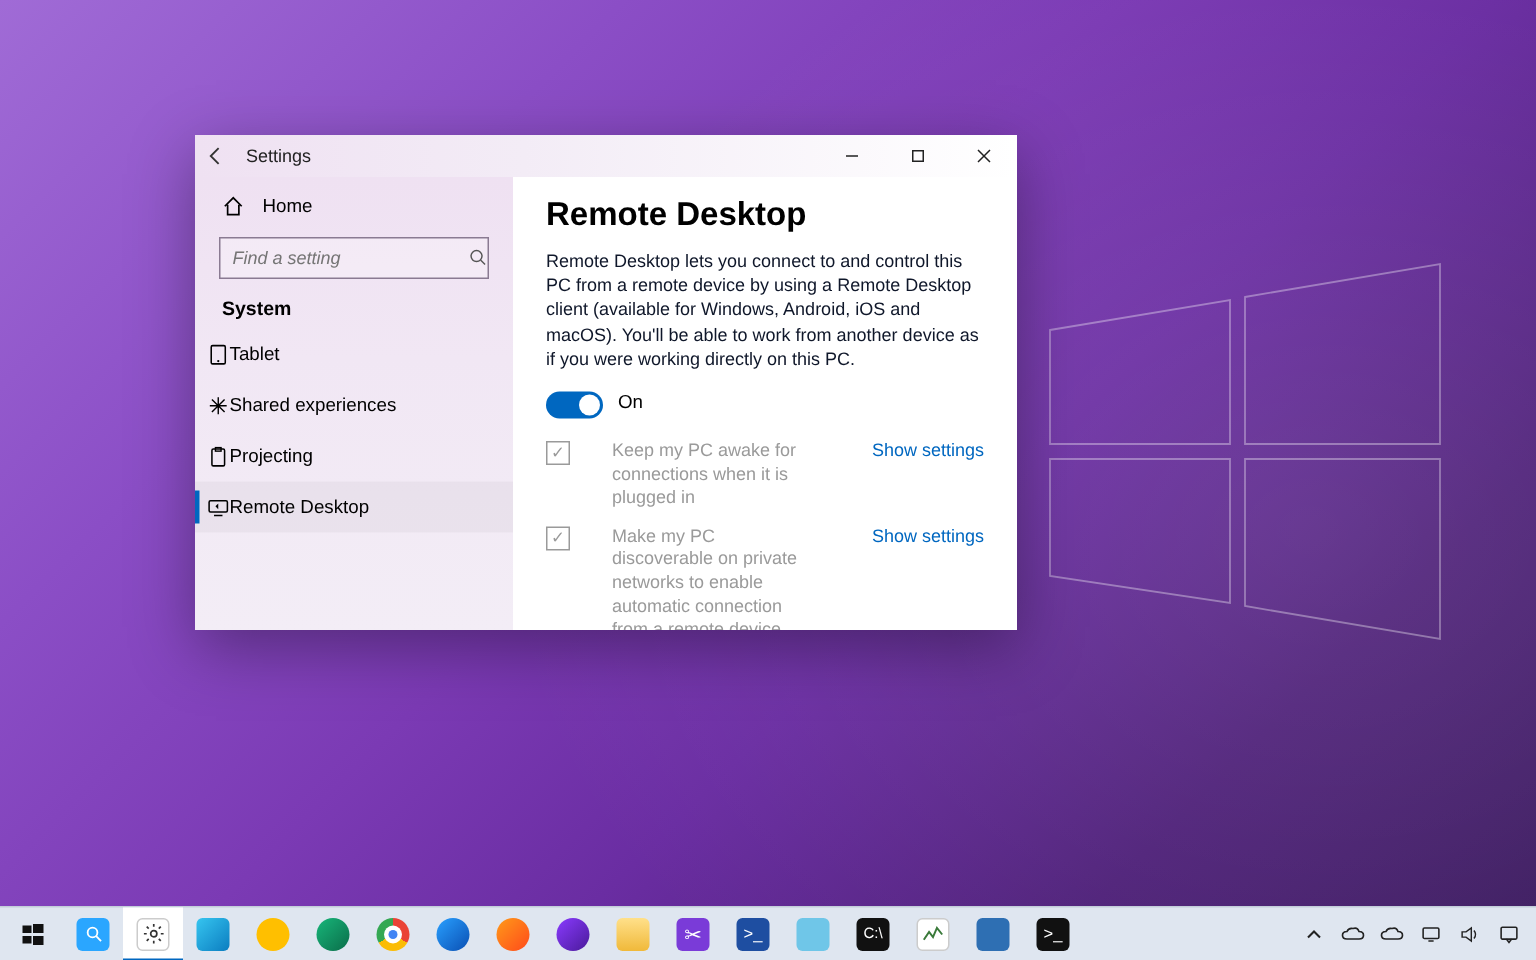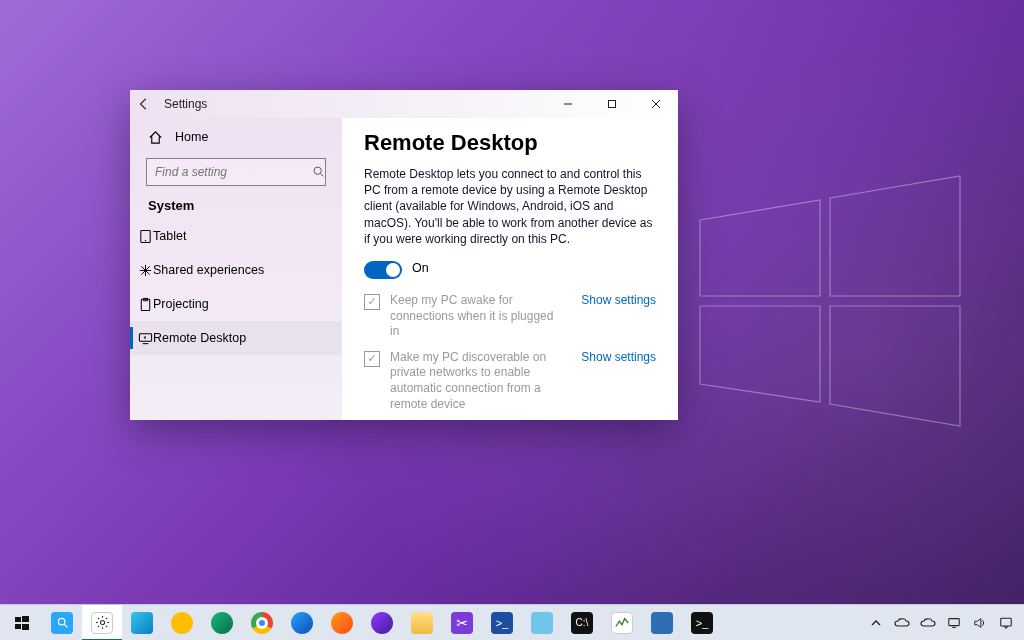--- a/index.html
+++ b/index.html
@@ -101,21 +101,21 @@
   .desc { font-size: 12px; color:#0f172a; line-height: 1.35; margin-bottom: 14px; max-width: 300px;}
   .setting-label { font-size: 12.5px; margin-bottom: 6px; }
   .toggle-row { display:flex; align-items:flex-start; gap:10px; margin-bottom: 14px; }
   .toggle {
     width: 38px; height: 18px; border-radius: 9px; background:#0067c0; position:relative;
   }
   .toggle .knob {
     position:absolute; right:2px; top:2px; width:14px; height:14px; border-radius:50%; background:#fff;
   }
   .toggle-text { font-size:12.5px; }
-  .check-row { display:flex; align-items:flex-start; gap:10px; margin-bottom:10px; }
+  .check-row { display:flex; align-items:flex-start; gap:28px; margin-bottom:10px; }
   .check-row .cb {
     flex:0 0 16px; width:16px; height:16px; border:1px solid #9a9a9a; margin-top:1px;
     display:flex; align-items:center; justify-content:center; color:#9a9a9a; font-size:11px;
   }
   .check-row .cb.checked::after { content:"✓"; }
   .check-row .txt { flex:1; font-size:12px; color:#9a9a9a; line-height:1.3; padding-right:8px; }
   .check-row .link { font-size:12px; color:#0067c0; white-space:nowrap; }
 
   
   .taskbar {

